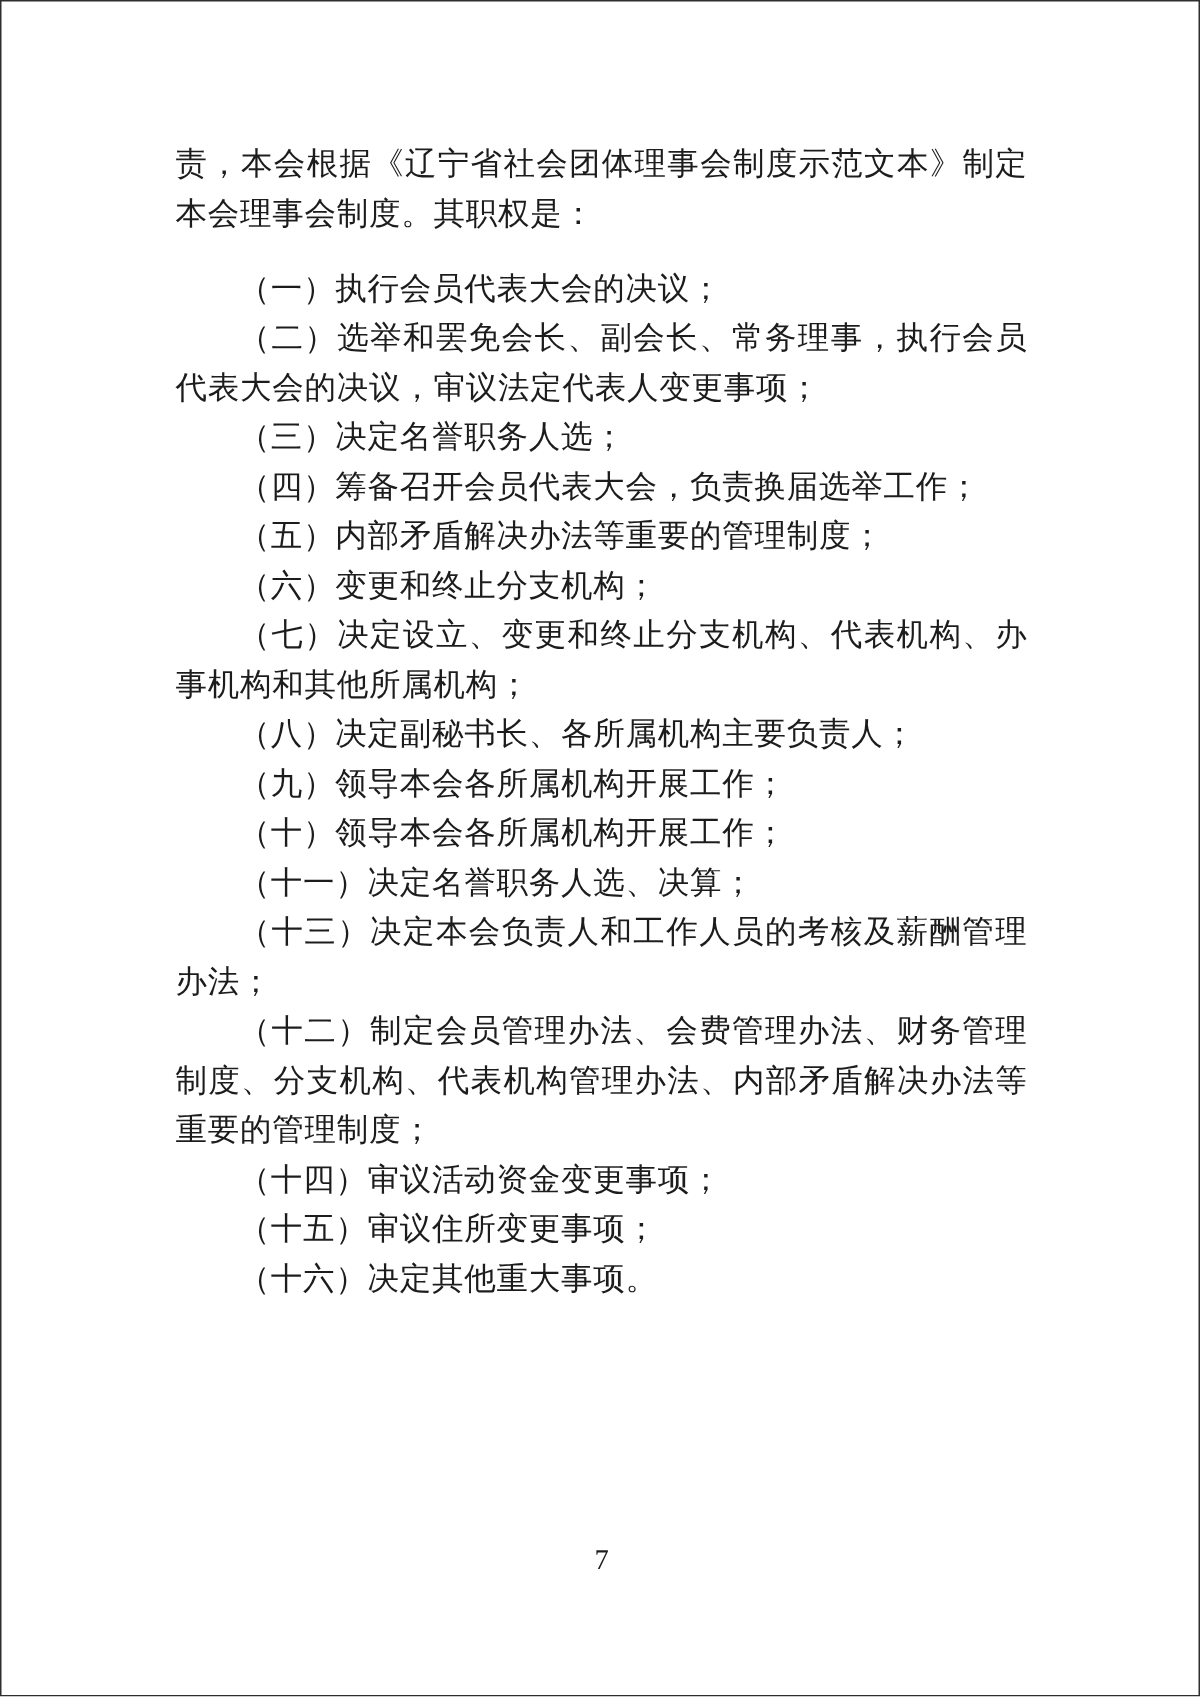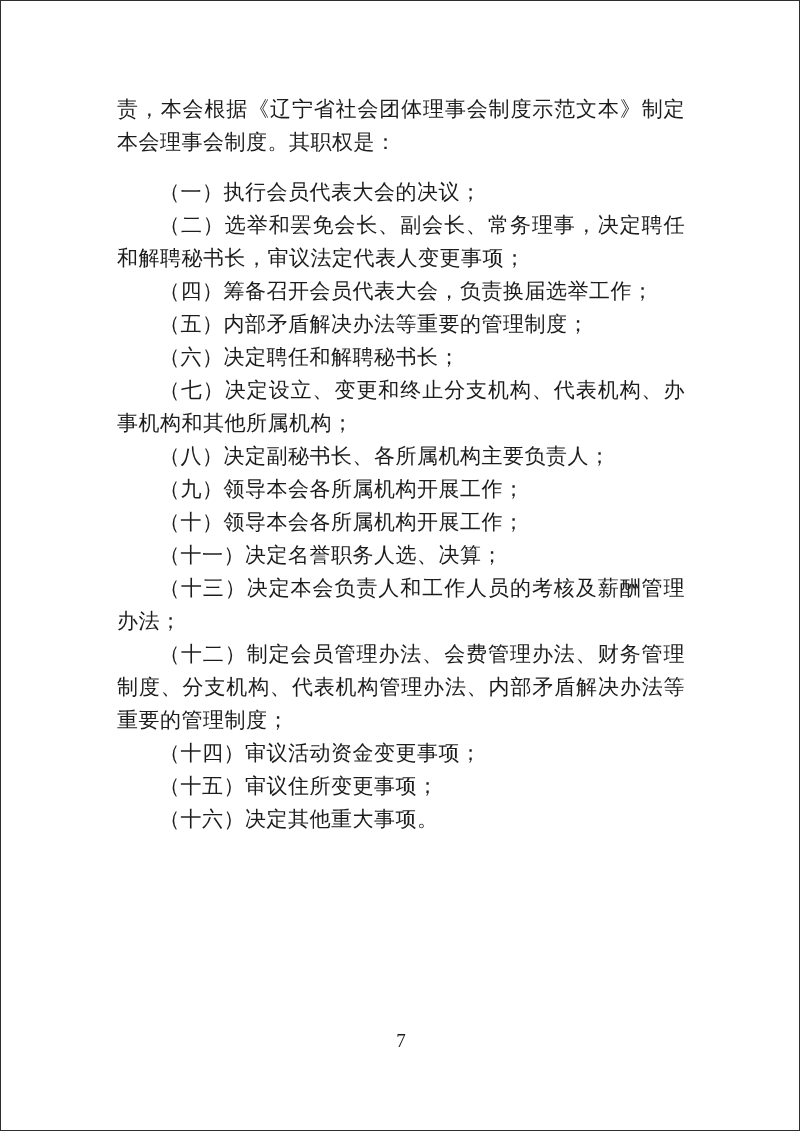--- a/index.html
+++ b/index.html
@@ -51,24 +51,25 @@
     font-family: "Liberation Serif", "DejaVu Serif", serif;
   }
 </style>
 </head>
 <body>
 
 <div class="page">
   <div class="doc-body">
     <p class="intro">责，本会根据《辽宁省社会团体理事会制度示范文本》制定本会理事会制度。其职权是：</p>
     <p class="item">（一）执行会员代表大会的决议；</p>
-    <p class="item">（二）选举和罢免会长、副会长、常务理事，决定聘任和解聘秘书长，审议法定代表人变更事项；</p>
+    <p class="item">（二）选举和罢免会长、副会长、常务理事，执行会员代表大会的决议，审议法定代表人变更事项；</p>
+    <p class="item">（三）决定名誉职务人选；</p>
     <p class="item">（四）筹备召开会员代表大会，负责换届选举工作；</p>
     <p class="item">（五）内部矛盾解决办法等重要的管理制度；</p>
-    <p class="item">（六）决定聘任和解聘秘书长；</p>
+    <p class="item">（六）变更和终止分支机构；</p>
     <p class="item">（七）决定设立、变更和终止分支机构、代表机构、办事机构和其他所属机构；</p>
     <p class="item">（八）决定副秘书长、各所属机构主要负责人；</p>
     <p class="item">（九）领导本会各所属机构开展工作；</p>
     <p class="item">（十）领导本会各所属机构开展工作；</p>
     <p class="item">（十一）决定名誉职务人选、决算；</p>
     <p class="item">（十三）决定本会负责人和工作人员的考核及薪酬管理办法；</p>
     <p class="item">（十二）制定会员管理办法、会费管理办法、财务管理制度、分支机构、代表机构管理办法、内部矛盾解决办法等重要的管理制度；</p>
     <p class="item">（十四）审议活动资金变更事项；</p>
     <p class="item">（十五）审议住所变更事项；</p>
     <p class="item">（十六）决定其他重大事项。</p>

